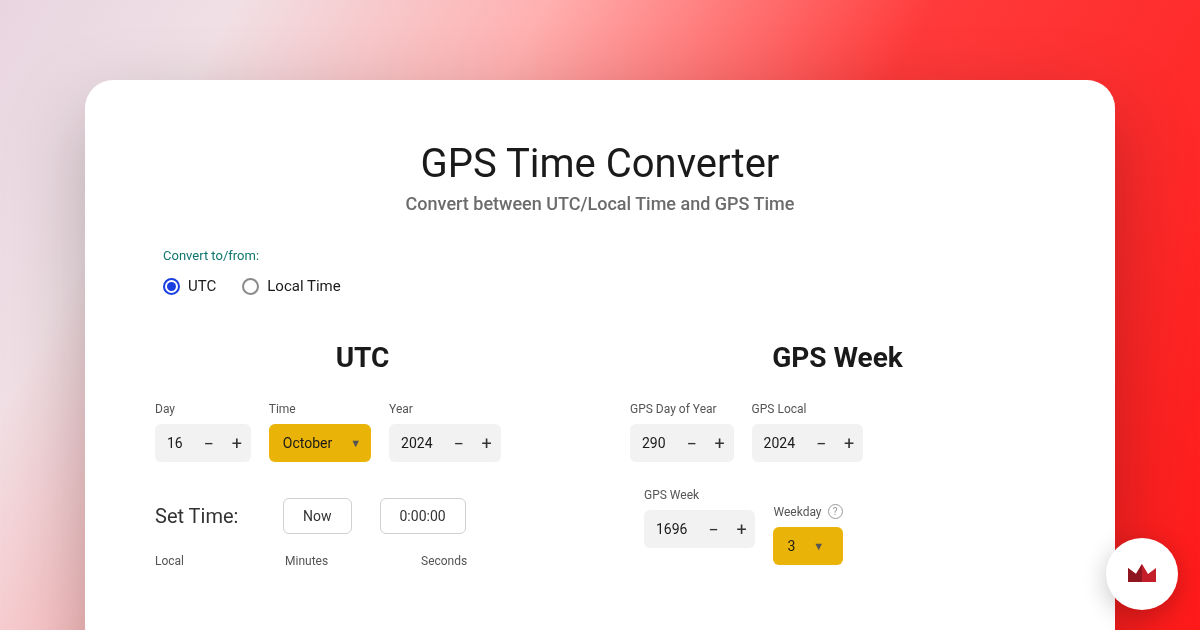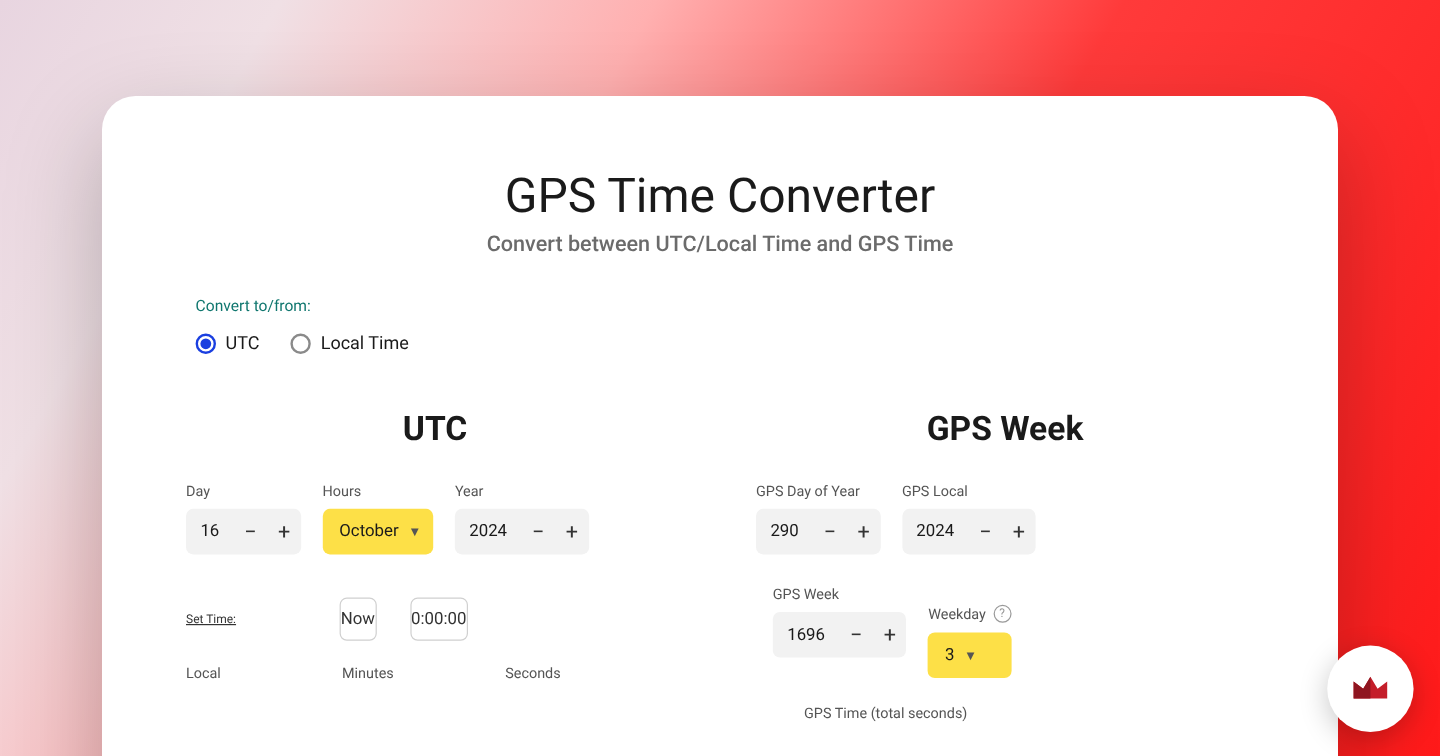--- a/index.html
+++ b/index.html
@@ -127,51 +127,50 @@
       justify-content: center;
       font-size: 18px;
       color: #333;
       cursor: pointer;
       user-select: none;
       font-weight: 400;
     }
     .dropdown {
       display: flex;
       align-items: center;
-      background: #fde047;
+      background: #eab308;
       border-radius: 6px;
       height: 38px;
       padding: 0 10px 0 14px;
       font-size: 14px;
       color: #1a1a1a;
-      gap: 8px;
+      gap: 18px;
       cursor: pointer;
     }
     .dropdown .caret {
       font-size: 11px;
       color: #555;
     }
     .set-time-row {
       display: flex;
       align-items: center;
       margin-top: 36px;
       gap: 28px;
     }
     .set-time-label {
-      font-size: 10px;
+      font-size: 20px;
       color: #333;
       width: 100px;
-      text-decoration: underline;
     }
     .btn {
       border: 1px solid #d0d0d0;
       background: #fff;
       border-radius: 6px;
       height: 36px;
-      padding: 0 0;
+      padding: 0 19px;
       font-size: 14px;
       color: #333;
       display: flex;
       align-items: center;
       cursor: pointer;
     }
     .time-labels-row {
       display: flex;
       margin-top: 20px;
     }
@@ -257,21 +256,21 @@
       <div class="field-row">
         <div class="field">
           <div class="field-label">Day</div>
           <div class="stepper">
             <div class="stepper-val">16</div>
             <div class="stepper-btn">−</div>
             <div class="stepper-btn">+</div>
           </div>
         </div>
         <div class="field">
-          <div class="field-label">Hours</div>
+          <div class="field-label">Time</div>
           <div class="dropdown">
             <span>October</span>
             <span class="caret">▼</span>
           </div>
         </div>
         <div class="field">
           <div class="field-label">Year</div>
           <div class="stepper">
             <div class="stepper-val">2024</div>
             <div class="stepper-btn">−</div>
@@ -329,21 +328,20 @@
             <span>Weekday</span>
             <span class="help-icon">?</span>
           </div>
           <div class="dropdown">
             <span>3</span>
             <span class="caret">▼</span>
           </div>
         </div>
       </div>
 
-      <div class="gps-total-label">GPS Time (total seconds)</div>
     </div>
   </div>
 </div>
 
 <div class="fab">
   <svg width="40" height="40" viewBox="0 0 40 40">
     <path d="M6 28 L6 14 L14 20 L20 10 L26 20 L34 14 L34 28 Z" fill="#c41e2a"></path>
     <path d="M6 28 L6 14 L14 20 L20 10 L20 28 Z" fill="#8f1520"></path>
   </svg>
 </div>

